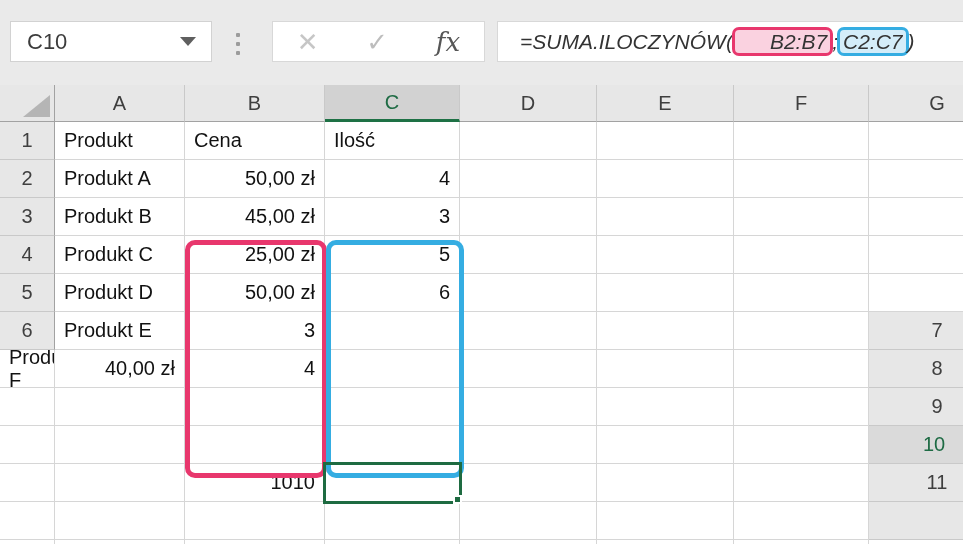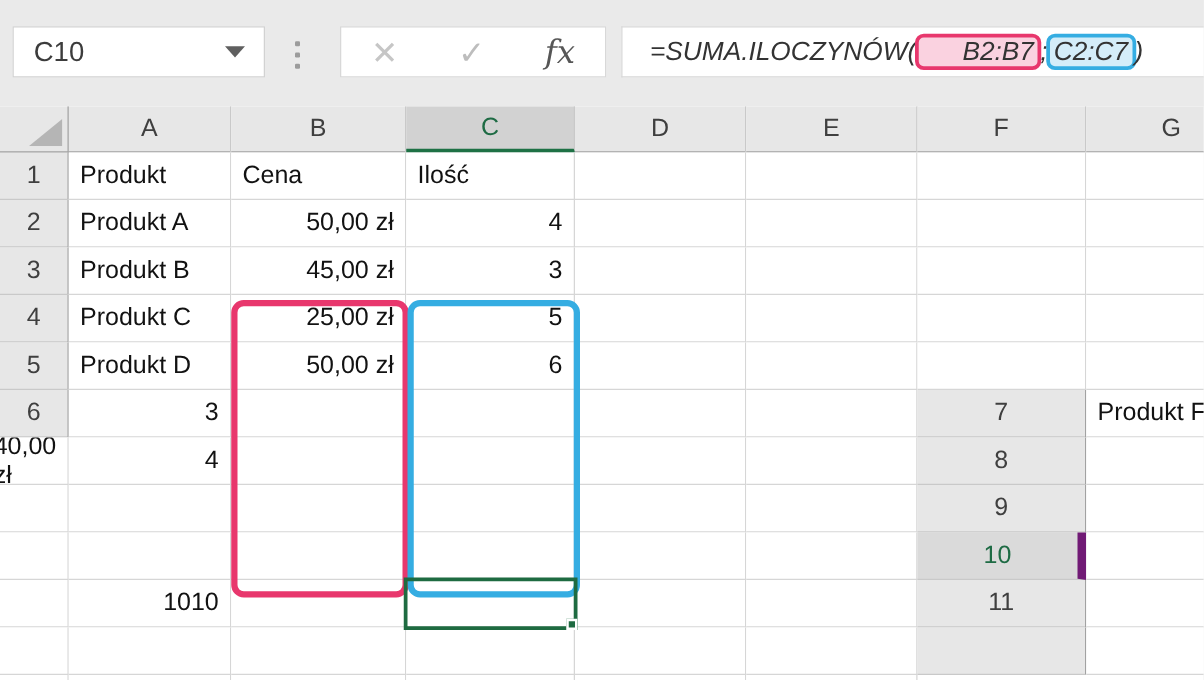--- a/index.html
+++ b/index.html
@@ -128,20 +128,21 @@
       <div class="cell"></div>
       <div class="hdr rowhdr">5</div>
       <div class="cell">Produkt D</div>
       <div class="cell num">50,00 zł</div>
       <div class="cell num">6</div>
       <div class="cell"></div>
       <div class="cell"></div>
       <div class="cell"></div>
       <div class="cell"></div>
       <div class="hdr rowhdr">6</div>
+      <div class="cell">Produkt E</div>
       <div class="cell num">3</div>
       <div class="cell"></div>
       <div class="cell"></div>
       <div class="cell"></div>
       <div class="cell"></div>
       <div class="hdr rowhdr">7</div>
       <div class="cell">Produkt F</div>
       <div class="cell num">40,00 zł</div>
       <div class="cell num">4</div>
       <div class="cell"></div>

